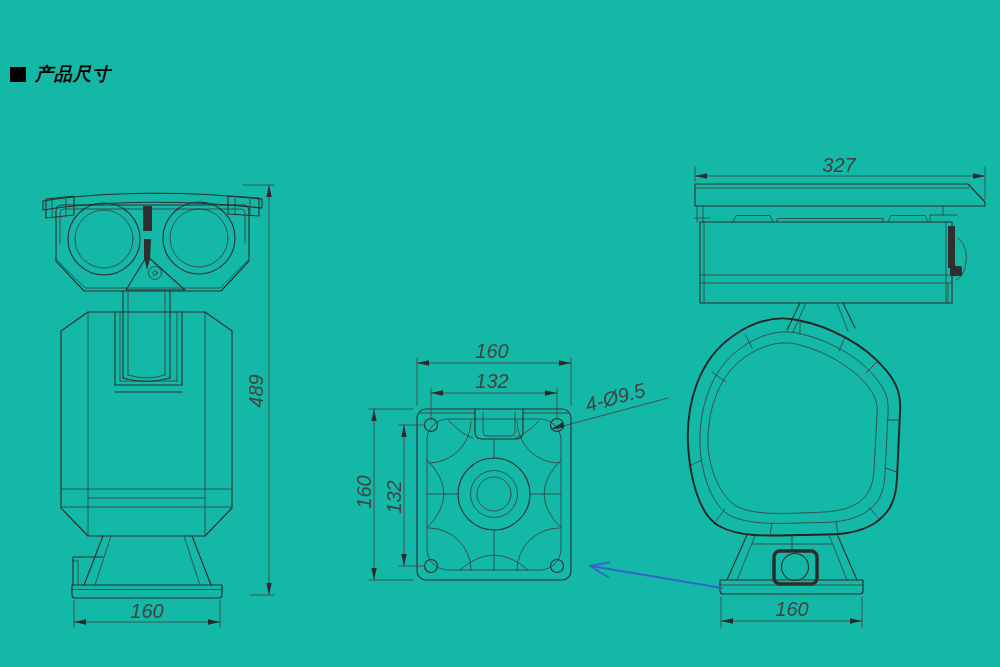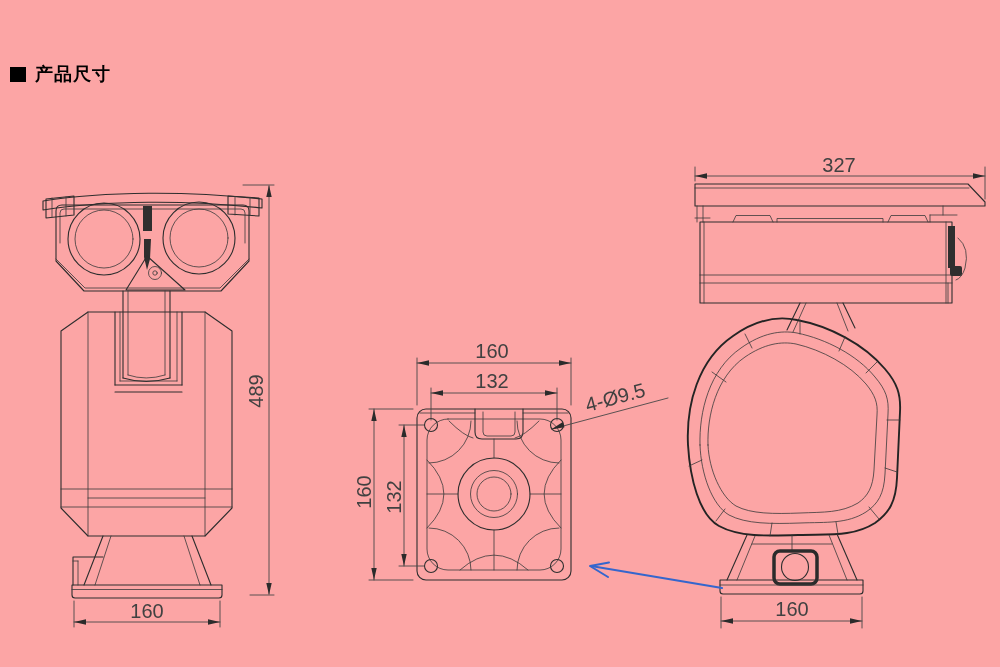--- a/index.html
+++ b/index.html
@@ -1,21 +1,22 @@
 <!DOCTYPE html>
 <html><head>
 <meta charset="utf-8">
 <style>
   html,body{margin:0;padding:0;background:#ffffff;}
   .canvas{
     position:relative;
     width:1000px;height:667px;
-    background:#fca5a5;
+    background:#14b8a6;
     font-family:"Liberation Sans", sans-serif;
     overflow:hidden;
+    font-style:italic;
   }
   .hdr{
     position:absolute;left:10px;top:62px;
     display:flex;align-items:center;gap:9px;
   }
   .hdr .sq{
     width:16px;height:15px;background:#000;
     display:inline-block;
   }
   .hdr .ttl{

